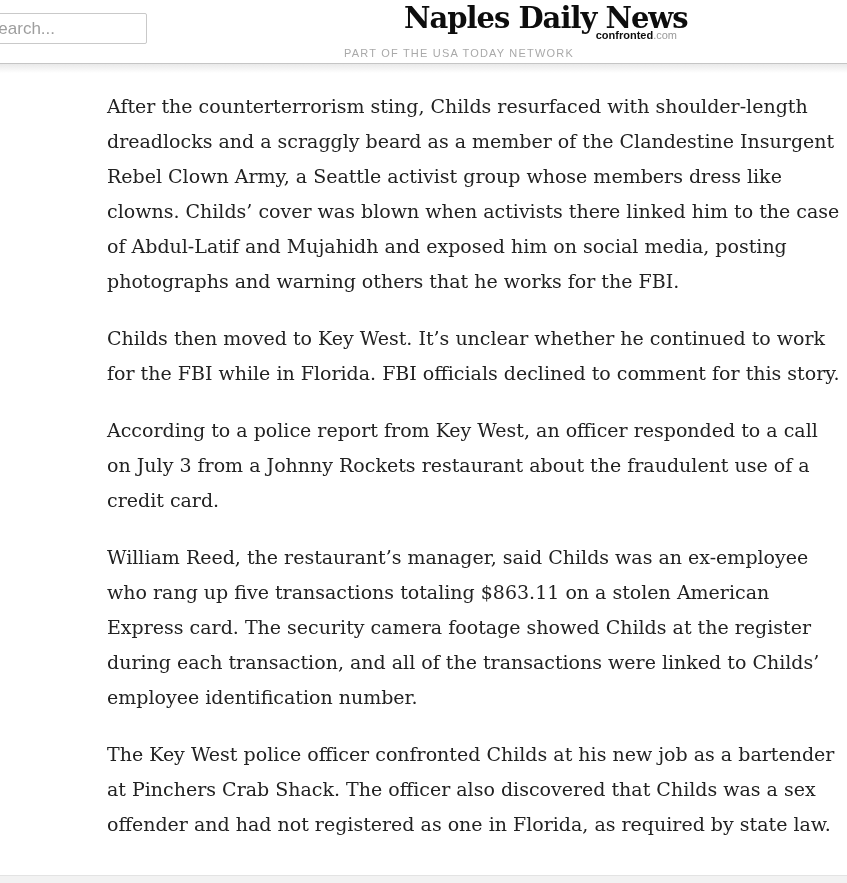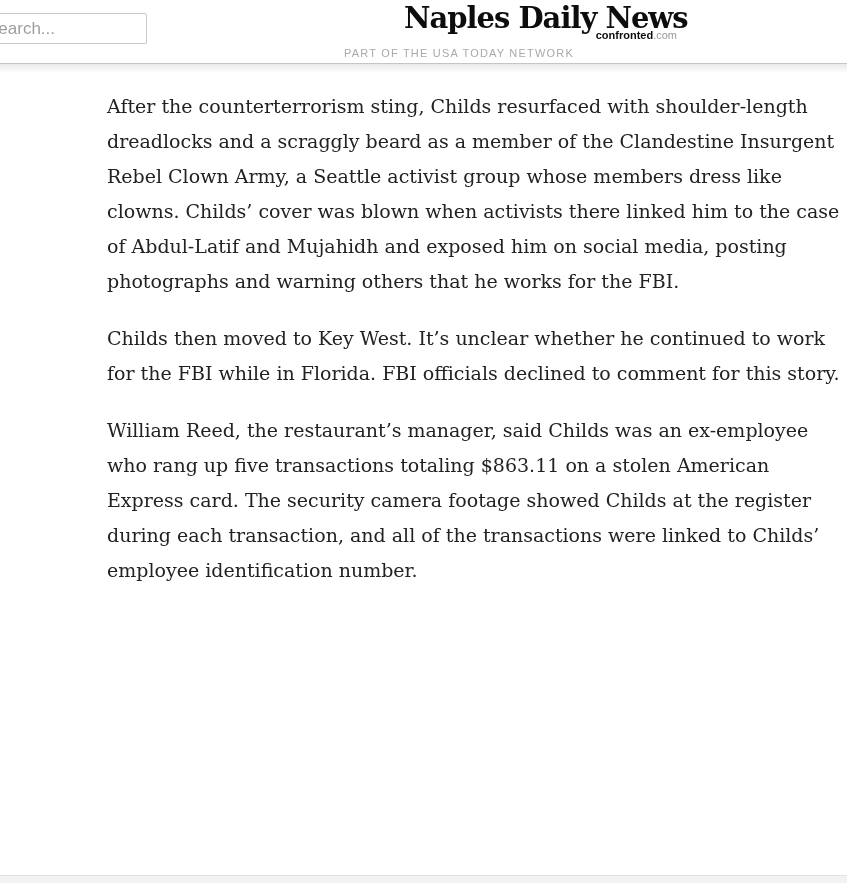--- a/index.html
+++ b/index.html
@@ -136,18 +136,20 @@
       <div class="masthead-tagline">PART OF THE USA TODAY NETWORK</div>
     </div>
 
   </div>
 
   <div class="header-shadow"></div>
 
   <div class="article-body">
     <p>After the counterterrorism sting, Childs resurfaced with shoulder-length dreadlocks and a scraggly beard as a member of the Clandestine Insurgent Rebel Clown Army, a Seattle activist group whose members dress like clowns. Childs’ cover was blown when activists there linked him to the case of Abdul-Latif and Mujahidh and exposed him on social media, posting photographs and warning others that he works for the FBI.</p>
     <p>Childs then moved to Key West. It’s unclear whether he continued to work for the FBI while in Florida. FBI officials declined to comment for this story.</p>
+    <p>According to a police report from Key West, an officer responded to a call on July 3 from a Johnny Rockets restaurant about the fraudulent use of a credit card.</p>
     <p>William Reed, the restaurant’s manager, said Childs was an ex-employee who rang up five transactions totaling $863.11 on a stolen American Express card. The security camera footage showed Childs at the register during each transaction, and all of the transactions were linked to Childs’ employee identification number.</p>
+    <p>The Key West police officer confronted Childs at his new job as a bartender at Pinchers Crab Shack. The officer also discovered that Childs was a sex offender and had not registered as one in Florida, as required by state law.</p>
   </div>
 
   <div class="next-section-band"></div>
 
 </div>
 
 </body></html>

